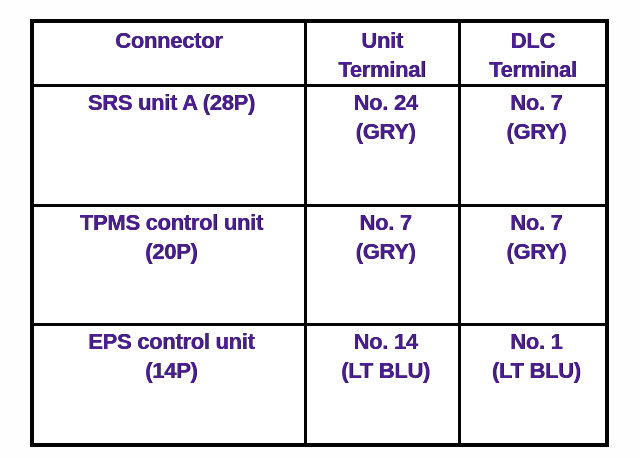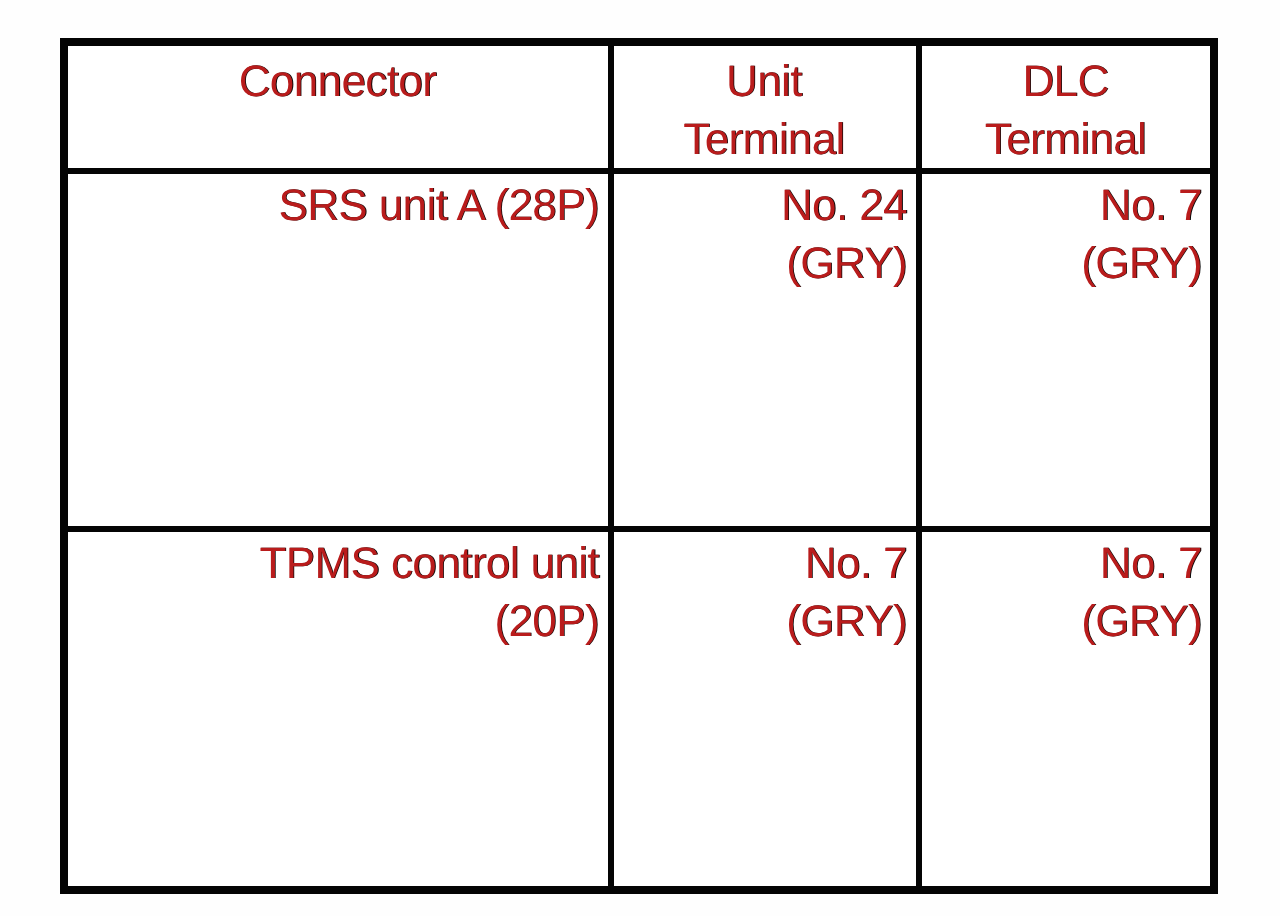--- a/index.html
+++ b/index.html
@@ -25,35 +25,35 @@
     border-collapse: collapse;
     table-layout: fixed;
     background: #ffffff;
   }
   table.term-table, table.term-table td, table.term-table th {
     border: 3px solid #040404;
   }
   table.term-table { border-width: 4px; }
   th, td {
     vertical-align: top;
-    color: #b91c1c;
-    font-weight: 400;
+    color: #4c1d95;
+    font-weight: 700;
     font-size: 22px;
     line-height: 29px;
     white-space: pre-line;
     letter-spacing: -0.3px;
     text-shadow: 0.4px 0 0 #0a0a0a;
   }
   th {
     text-align: center;
     padding-top: 3px;
     height: 62px;
   }
   td {
-    text-align: right;
+    text-align: center;
     padding: 1px 4px 0 9px;
     height: 60px;
   }
   td.c2, td.c3 { padding-left: 11px; }
 </style>
 </head>
 <body>
 
 <div class="page">
   <table class="term-table">
@@ -80,15 +80,23 @@
 (GRY)</td>
       </tr>
       <tr>
         <td class="c1">TPMS control unit
 (20P)</td>
         <td class="c2">No. 7
 (GRY)</td>
         <td class="c3">No. 7
 (GRY)</td>
       </tr>
+      <tr>
+        <td class="c1">EPS control unit
+(14P)</td>
+        <td class="c2">No. 14
+(LT BLU)</td>
+        <td class="c3">No. 1
+(LT BLU)</td>
+      </tr>
     </tbody>
   </table>
 </div>
 
 </body></html>

